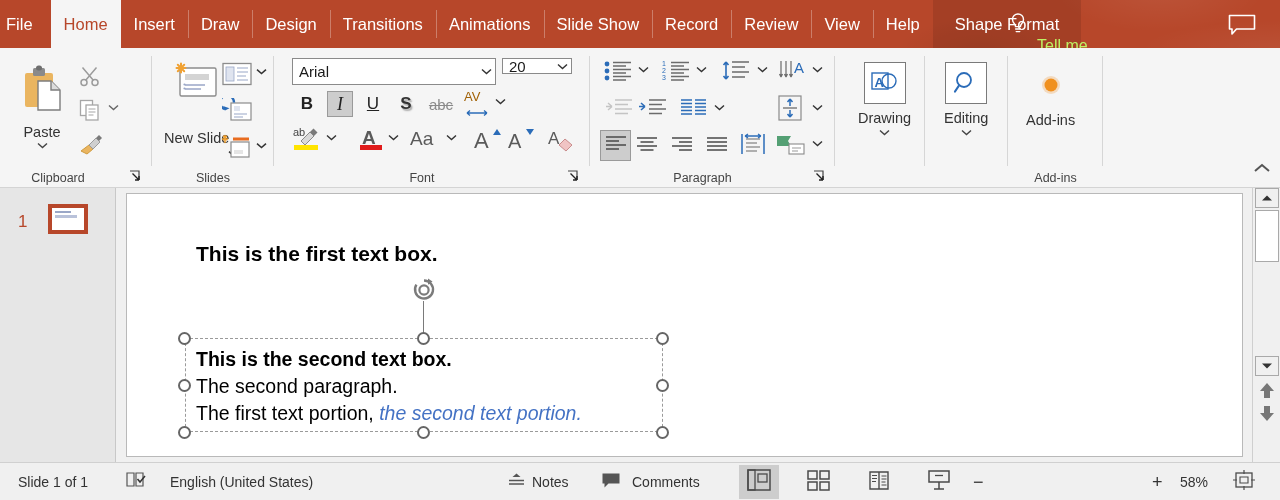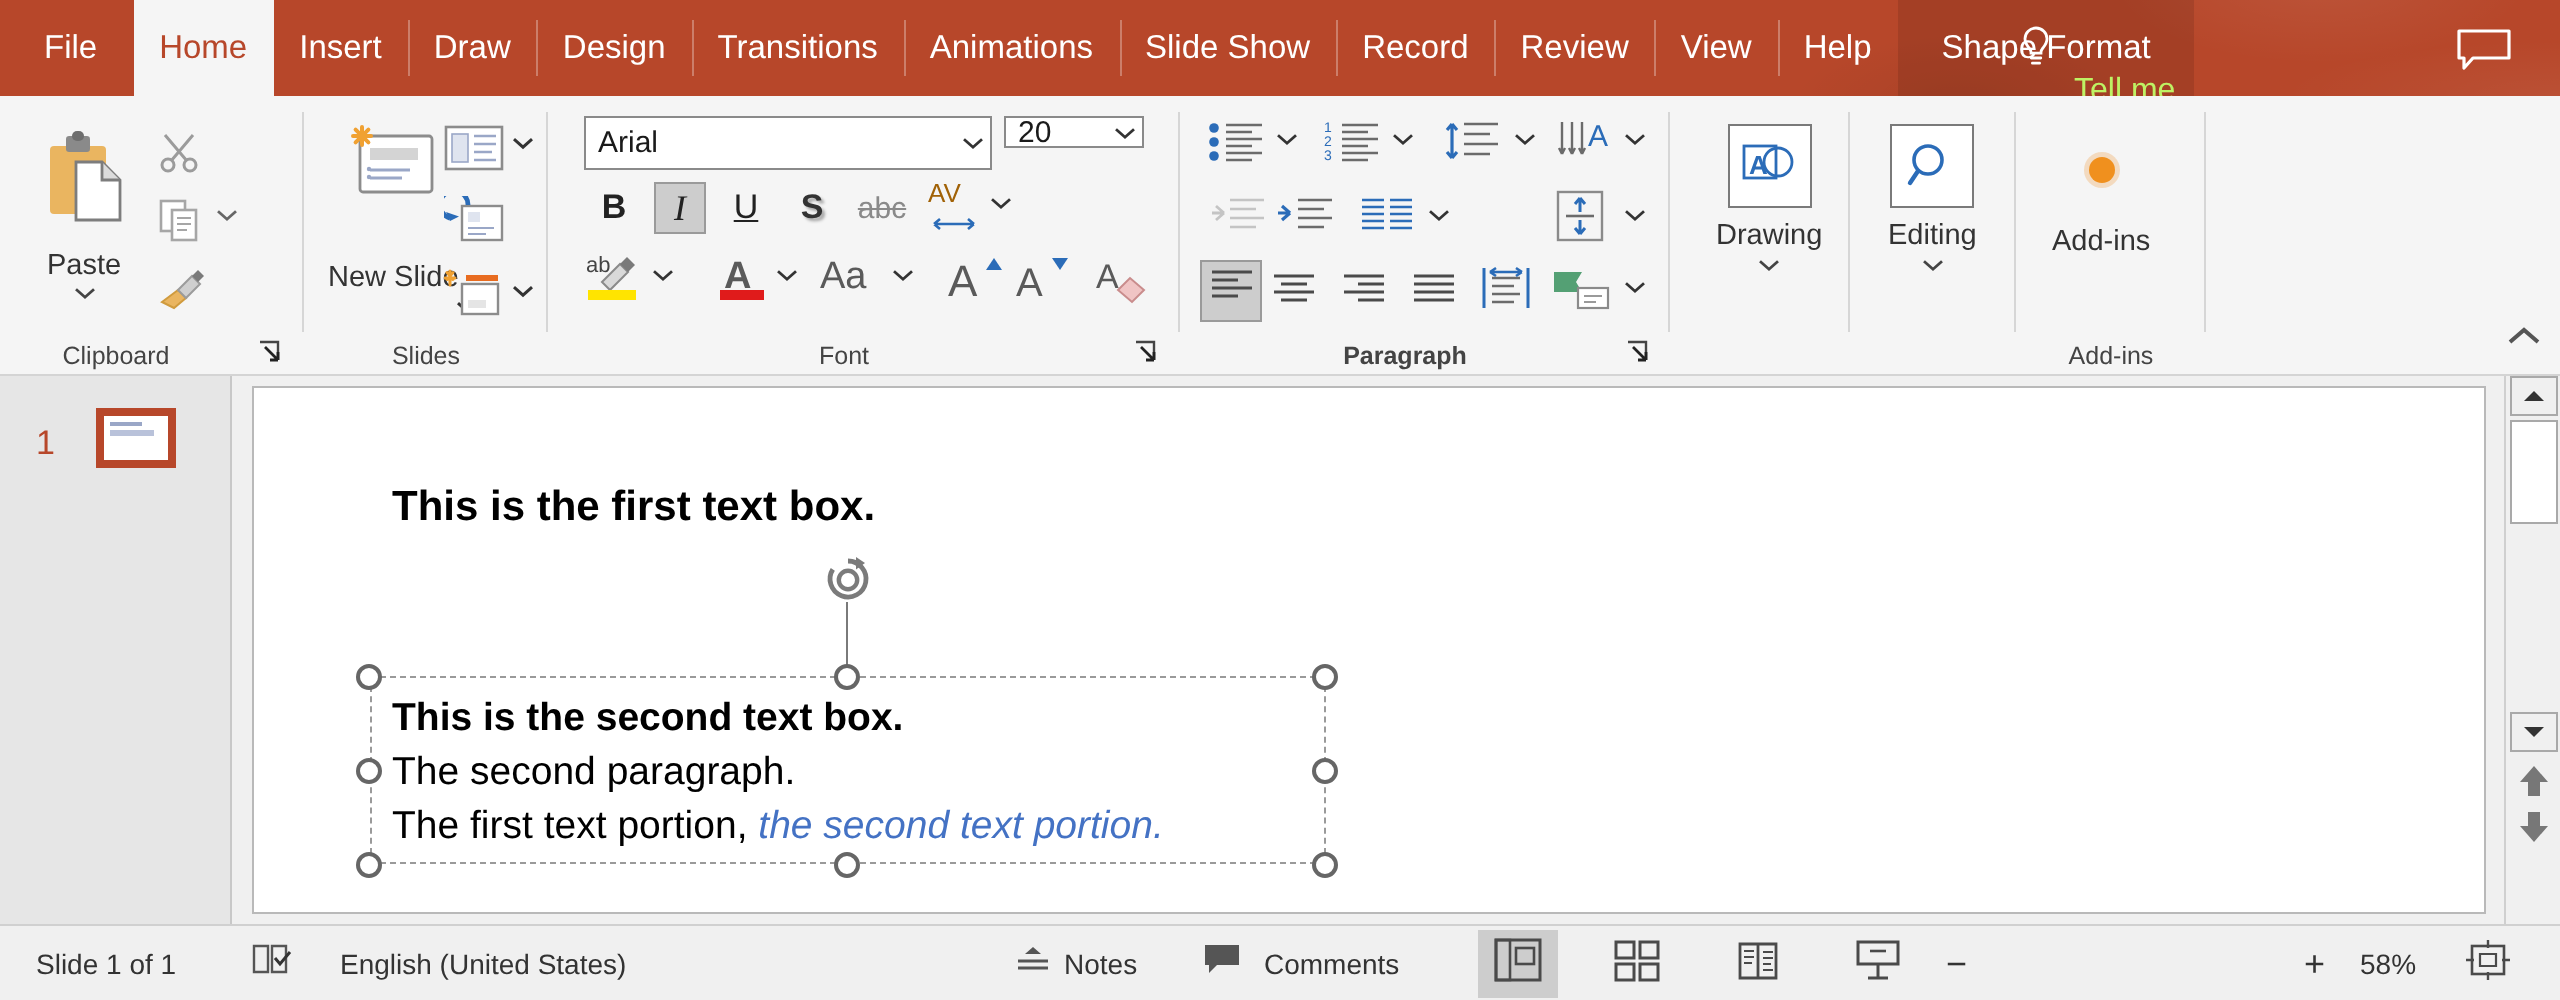--- a/index.html
+++ b/index.html
@@ -171,21 +171,21 @@
 </style>
 </head>
 <body>
 
 <div class="app">
 
   <div class="tabbar">
     <div class="swoosh"></div>
 
     <div class="tabs">
-      <div class="tab" style="padding-left:22px;padding-right:18px;">
+      <div class="tab" style="padding-left:6px;padding-right:18px;">
           <span>File</span>
         </div>
       <div class="tab active">
           <span>Home</span>
         </div>
       <div class="tab">
           <span>Insert</span>
         </div>
       <div class="tab sep">
           <span>Draw</span>
@@ -637,21 +637,21 @@
               <path d="M16 14h9M16 17h6" stroke="#9a9a9a" stroke-width="1.1"></path>
             </svg>
         </span>
       </div>
       <div class="btn" style="left:222px;top:92px;">
         <svg class="caret" viewBox="0 0 11 7">
             <path d="M1 1.6l4.5 4 4.5-4" fill="none" stroke="#333" stroke-width="1.4"></path>
           </svg>
       </div>
 
-      <div class="glabel" style="left:-10px;font-weight:bold;">Paragraph</div>
+      <div class="glabel" style="left:-10px;">Paragraph</div>
       <div class="dialoglauncher" style="left:222px;">
         <svg width="14" height="14" viewBox="0 0 14 14">
             <path d="M2 2h9v9" fill="none" stroke="#444" stroke-width="1.2"></path>
             <path d="M11 11L4.5 4.5M11 11V7M11 11H7" stroke="#222" stroke-width="1.4" fill="none"></path>
           </svg>
       </div>
       <div class="vsep"></div>
     </div>
 
     <div class="group" style="left:835px;width:90px;">

